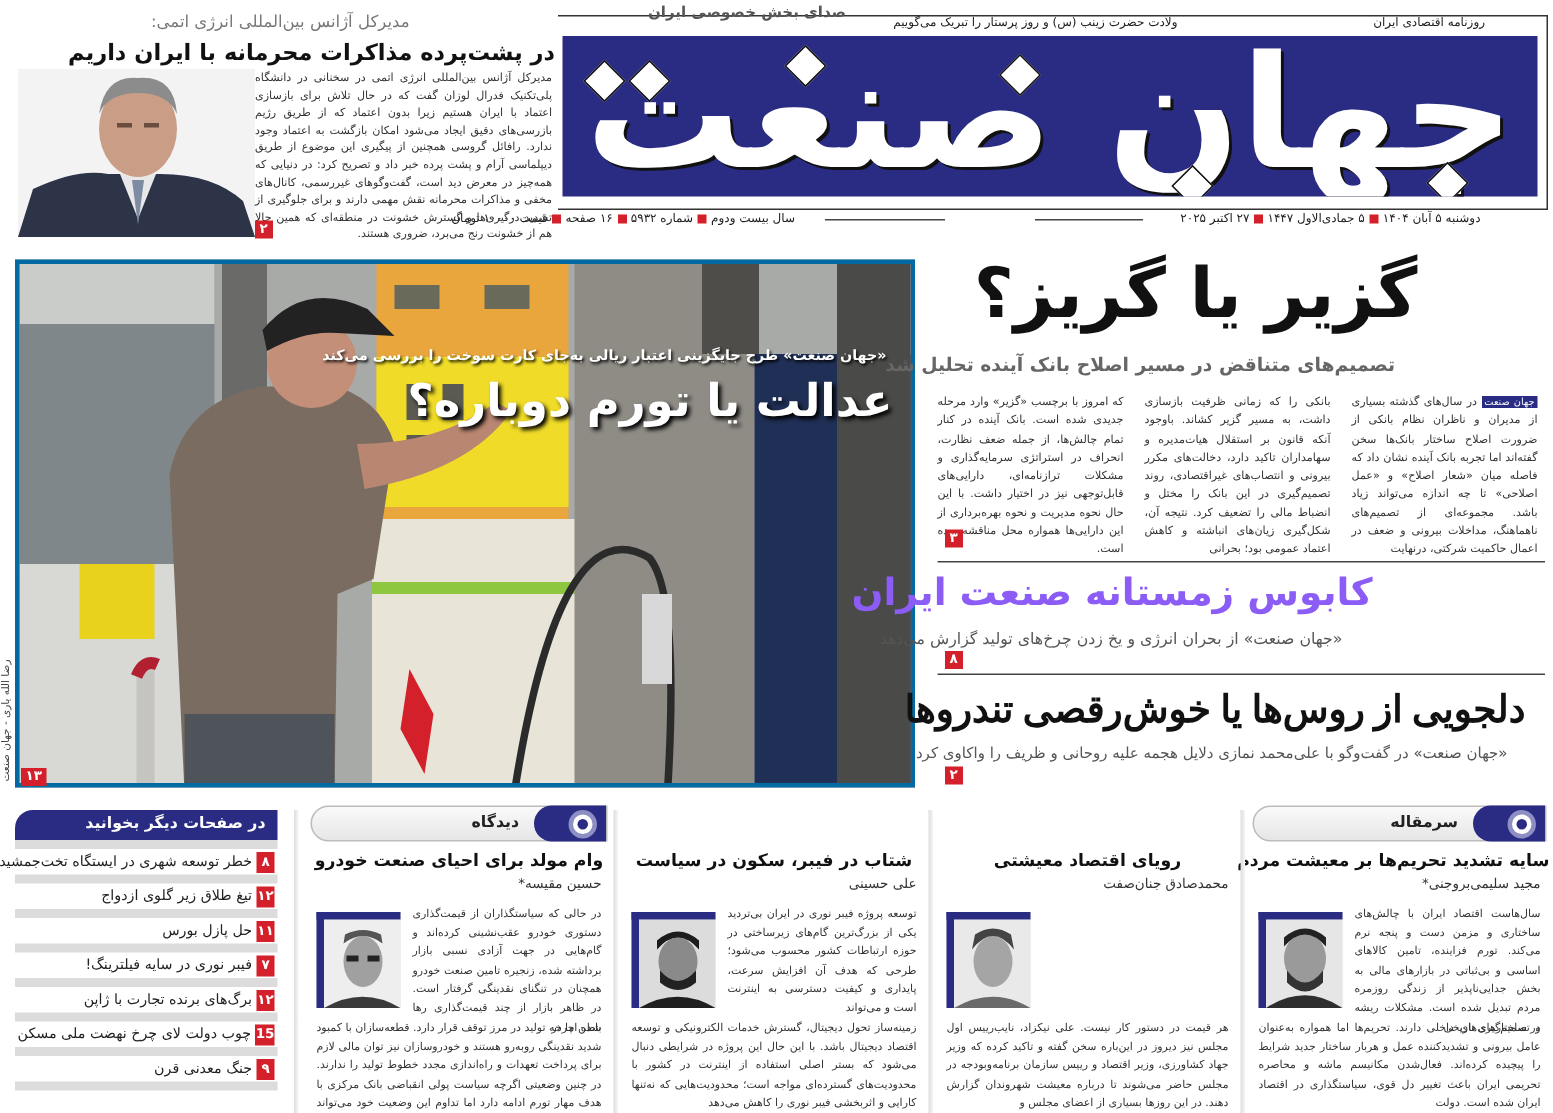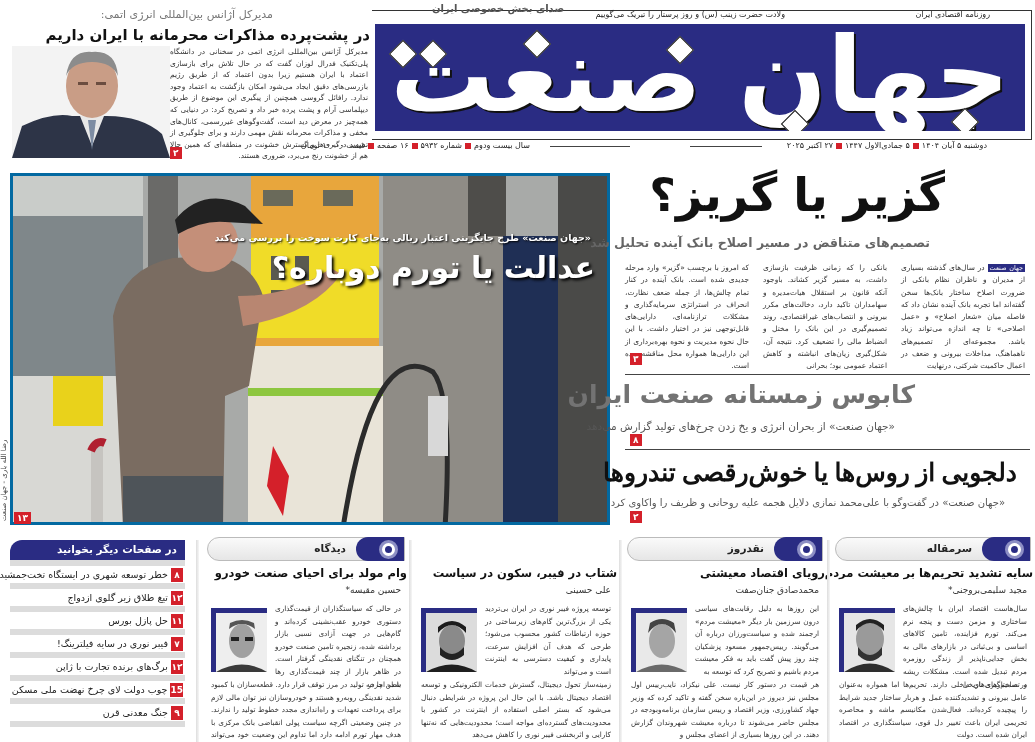--- a/index.html
+++ b/index.html
@@ -32,33 +32,33 @@
   .hero-title { position: absolute; right: 12px; top: 74px; font-size: 30px; font-weight: bold; color: #fff; text-shadow: 2px 2px 3px #000; white-space: nowrap; }
   .credit { position: absolute; left: 0px; top: 440px; width: 10px; height: 70px; font-size: 7px; color: #444; writing-mode: vertical-rl; transform: rotate(180deg); white-space: nowrap; }
 
   
   .h1 { position: absolute; right: 90px; top: 168px; font-size: 46px; font-weight: bold; color: #111; white-space: nowrap; letter-spacing: 1px; }
   .h1-sub { position: absolute; right: 105px; top: 235px; font-size: 12.5px; color: #666; white-space: nowrap; font-weight: bold; }
   .lead-cols { position: absolute; left: 625px; top: 262px; width: 400px; height: 108px; display: flex; flex-direction: row; gap: 14px; }
   .lead-col { flex: 1; font-size: 7.4px; line-height: 12.3px; color: #333; text-align: justify; }
   .tag-hl { background: #2a2c83; color: #fff; padding: 0 2px; font-size: 6.5px; }
 
-  .h2 { position: absolute; right: 120px; top: 380px; font-size: 25px; font-weight: bold; color: #737373; white-space: nowrap; }
+  .h2 { position: absolute; right: 120px; top: 380px; font-size: 25px; font-weight: bold; color: #8b5cf6; white-space: nowrap; }
   .h2-sub { position: absolute; right: 140px; top: 420px; font-size: 10.5px; color: #555; white-space: nowrap; }
   .h3 { position: absolute; right: 18px; top: 458px; font-size: 25px; font-weight: bold; color: #111; white-space: nowrap; font-family: Liberation Serif, serif; }
   .h3-sub { position: absolute; right: 30px; top: 497px; font-size: 10px; color: #555; white-space: nowrap; }
 
   
   .col-box { position: absolute; top: 537px; height: 205px; }
   .sec-head { position: absolute; top: 0; left: 2px; right: 2px; height: 24px; border: 1px solid #bbb; border-radius: 12px 0 0 12px; background: linear-gradient(#fafafa, #e6e6e6); }
   .sec-head .tab { position: absolute; right: 0; top: -1px; width: 48px; height: 24px; background: #2a2c83; border-radius: 12px 0 0 12px; }
   .sec-head .ico { position: absolute; right: 6px; top: 2px; width: 19px; height: 19px; border-radius: 50%; background: #fff; border: 3px solid #8d8fc4; }
   .sec-head .ico::after { content: ""; position: absolute; left: 3px; top: 3px; width: 7px; height: 7px; border-radius: 50%; background: #2a2c83; }
   .sec-head .lbl { position: absolute; right: 58px; top: 4px; font-size: 10.5px; font-weight: bold; color: #222; }
-  .op-title { position: absolute; top: 29px; left: 0; right: 0; text-align: right; font-size: 11.5px; font-weight: bold; color: #111; white-space: nowrap; }
+  .op-title { position: absolute; top: 29px; left: 0; right: 0; text-align: center; font-size: 11.5px; font-weight: bold; color: #111; white-space: nowrap; }
   .op-author { position: absolute; top: 48px; right: 6px; font-size: 9px; color: #333; white-space: nowrap; }
   .op-photo { position: absolute; top: 71px; left: 6px; width: 56px; height: 64px; background: #ddd; border-left: 5px solid #2a2c83; border-top: 5px solid #2a2c83; overflow: hidden; }
   .op-body-top { position: absolute; top: 66px; right: 6px; left: 70px; font-size: 7.3px; line-height: 12.6px; color: #333; text-align: justify; }
   .op-body-bot { position: absolute; top: 142px; right: 6px; left: 6px; font-size: 7.3px; line-height: 12.6px; color: #333; text-align: justify; }
   .vsep { position: absolute; top: 540px; width: 3px; height: 202px; background: linear-gradient(90deg, #ddd, #f6f6f6); }
 
   
   .idx { position: absolute; left: 10px; top: 540px; width: 175px; height: 172px; }
   .idx-head { height: 20px; background: #2a2c83; border-radius: 0 0 0 0; border-top-right-radius: 0; border-top-left-radius: 12px; color: #fff; font-size: 10.5px; font-weight: bold; padding: 3px 8px 0 0; }
   .idx-strip { height: 6px; background: #dcdcdc; }
@@ -237,36 +237,30 @@
         <path d="M14 34 Q26 50 38 34 L38 42 Q26 54 14 42 Z" fill="#333"></path>
         <path d="M0 59 Q26 42 51 59Z" fill="#2e2e2e"></path>
       </svg>
   </div>
   <div class="op-body-top">سال‌هاست اقتصاد ایران با چالش‌های ساختاری و مزمن دست و پنجه نرم می‌کند. تورم فزاینده، تامین کالاهای اساسی و بی‌ثباتی در بازارهای مالی به بخش جدایی‌ناپذیر از زندگی روزمره مردم تبدیل شده است. مشکلات ریشه در ساختارهای تاریخی</div>
   <div class="op-body-bot">و تصمیم‌گیری‌های داخلی دارند. تحریم‌ها اما همواره به‌عنوان عامل بیرونی و تشدیدکننده عمل و هربار ساختار جدید شرایط را پیچیده کرده‌اند. فعال‌شدن مکانیسم ماشه و محاصره تحریمی ایران باعث تغییر دل قوی، سیاستگذاری در اقتصاد ایران شده است. دولت</div>
 </div>
 <div class="vsep" style="left:827px;"></div>
 
 <div class="col-box" style="left:625px;width:200px;">
-  <div class="sec-head">
-    <div class="tab"></div>
-    <div class="ico"></div>
-    <div class="lbl">نقدروز</div>
-  </div>
   <div class="op-title">رویای اقتصاد معیشتی</div>
   <div class="op-author">محمدصادق جنان‌صفت</div>
   <div class="op-photo">
     <svg width="51" height="59" viewBox="0 0 51 59">
         <rect width="51" height="59" fill="#e9e9e9"></rect>
         <ellipse cx="26" cy="28" rx="13" ry="17" fill="#a5a5a5"></ellipse>
         <path d="M12 20 Q26 2 40 20 L38 10 Q26 2 14 10Z" fill="#444"></path>
         <path d="M0 59 Q26 44 51 59Z" fill="#6a6a6a"></path>
       </svg>
   </div>
-  <div class="op-body-top">این روزها به دلیل رقابت‌های سیاسی درون سرزمین بار دیگر «معیشت مردم» ارجمند شده و سیاست‌ورزان درباره آن می‌گویند. رییس‌جمهور مسعود پزشکیان چند روز پیش گفت باید به فکر معیشت مردم باشیم و تصریح کرد که توسعه به</div>
   <div class="op-body-bot">هر قیمت در دستور کار نیست. علی نیکزاد، نایب‌رییس اول مجلس نیز دیروز در این‌باره سخن گفته و تاکید کرده که وزیر جهاد کشاورزی، وزیر اقتصاد و رییس سازمان برنامه‌وبودجه در مجلس حاضر می‌شوند تا درباره معیشت شهروندان گزارش دهند. در این روزها بسیاری از اعضای مجلس و</div>
 </div>
 <div class="vsep" style="left:619px;"></div>
 
 <div class="col-box" style="left:415px;width:202px;">
   <div class="op-title">شتاب در فیبر، سکون در سیاست</div>
   <div class="op-author">علی حسینی</div>
   <div class="op-photo">
     <svg width="51" height="59" viewBox="0 0 51 59">
         <rect width="51" height="59" fill="#dcdcdc"></rect>

